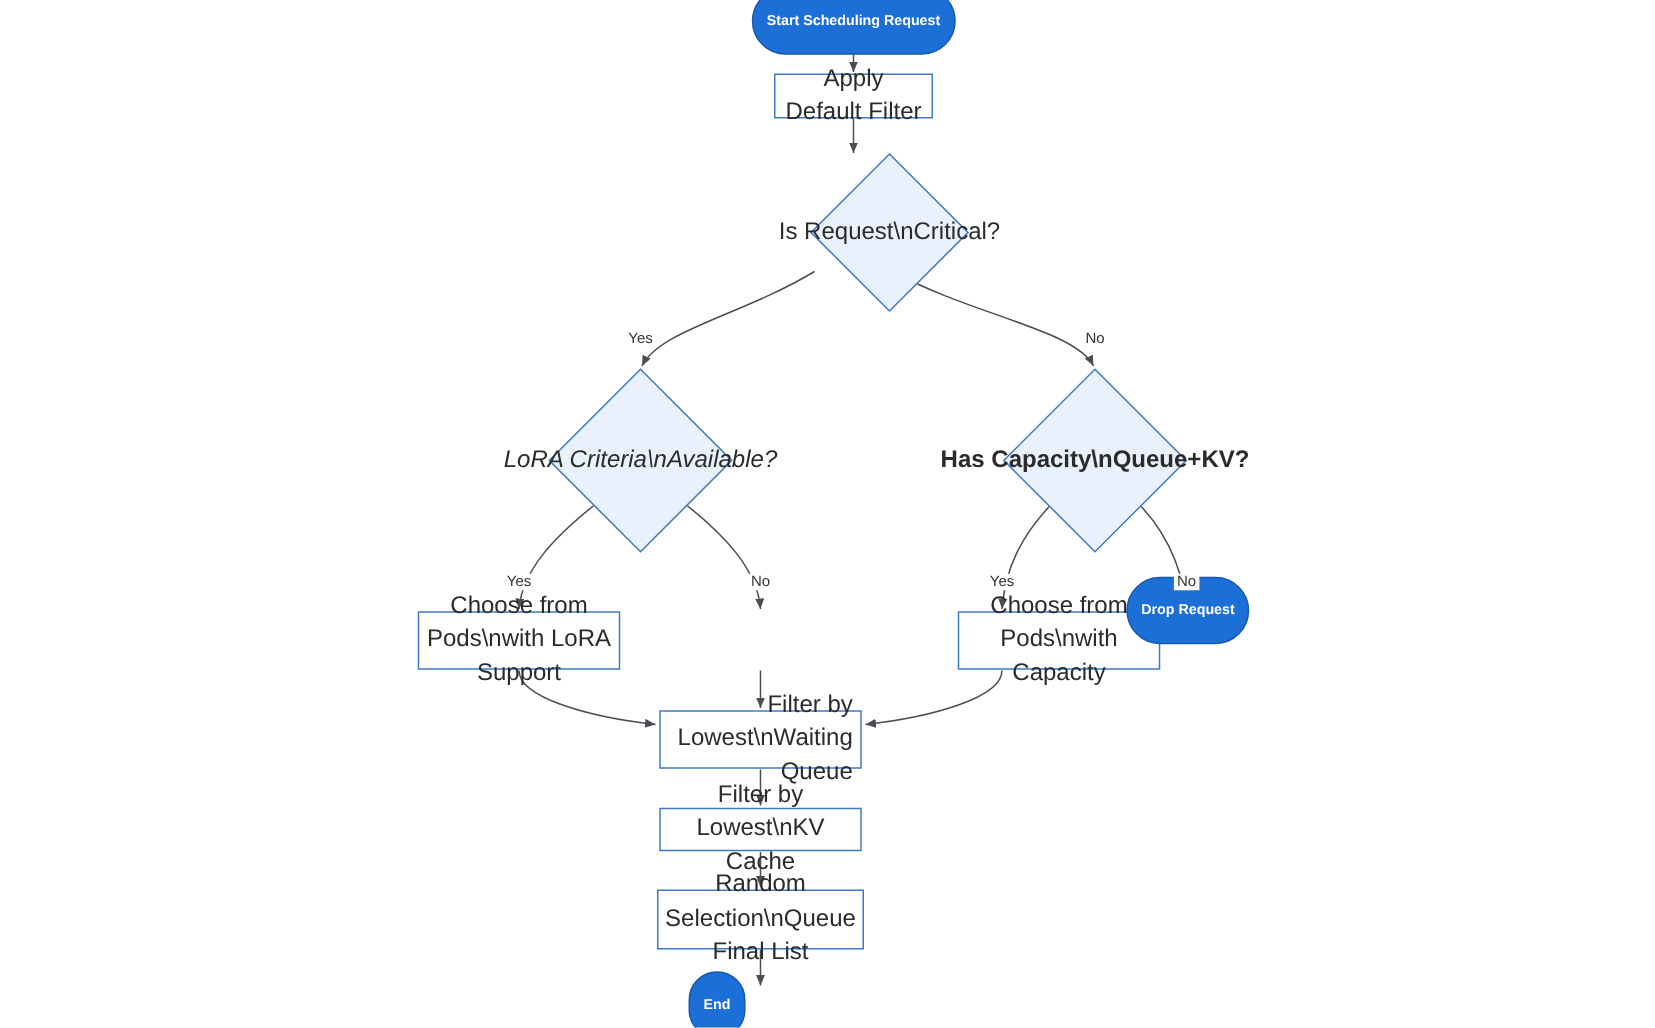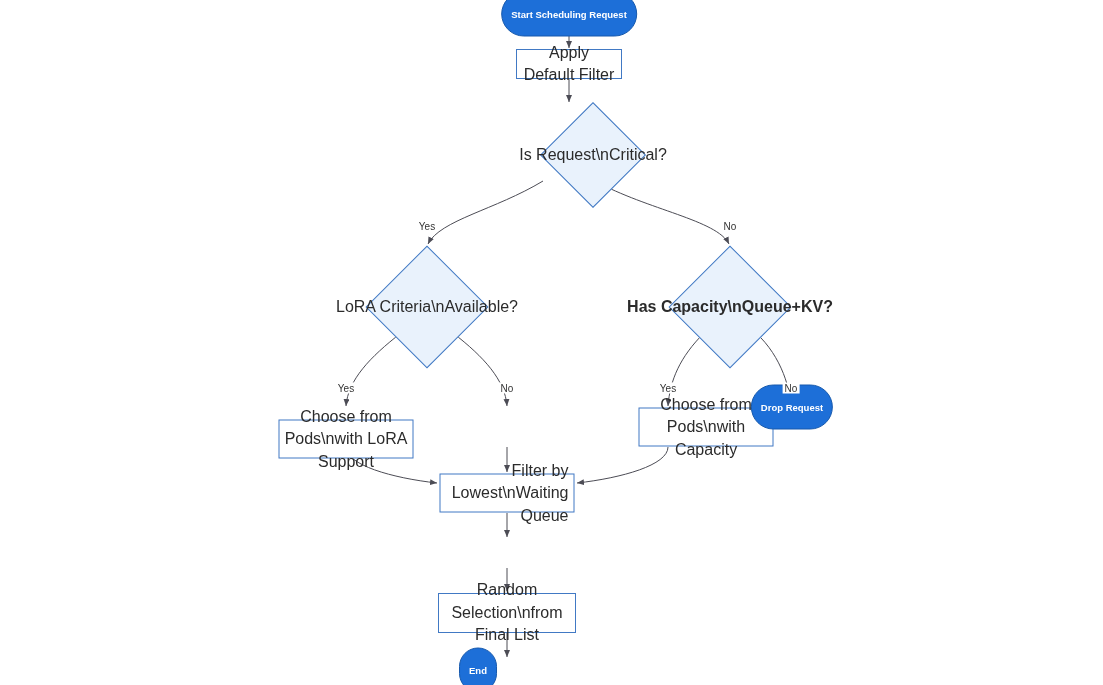--- a/index.html
+++ b/index.html
@@ -107,50 +107,53 @@
 
   <div class="node rect" style="left:569px; top:64px; width:106px; height:30px;">
     <span class="lbl">Apply Default Filter</span>
   </div>
 
   <div class="node diamondwrap" style="left:569px; top:155px; width:104px; height:104px;margin-left:24px;">
     <div class="diamond-shape" style="width:73px; height:73px;"></div>
     <span class="lbl dlbl">Is Request\nCritical?</span>
   </div>
 
-  <div class="node diamondwrap" style="left:427px; top:307px; width:120px; height:120px;">
+  <div class="node diamondwrap" style="left:427px; top:307px; width:120px; height:120px;font-style:italic;">
     <div class="diamond-shape" style="width:85px; height:85px;"></div>
     <span class="lbl dlbl">LoRA Criteria\nAvailable?</span>
   </div>
 
   <div class="node diamondwrap" style="left:730px; top:307px; width:120px; height:120px;font-weight:bold;">
     <div class="diamond-shape" style="width:85px; height:85px;"></div>
     <span class="lbl dlbl">Has Capacity\nQueue+KV?</span>
   </div>
 
-  <div class="node rect" style="left:346px; top:427px; width:135px; height:39px;margin-top:12px;">
+  <div class="node rect" style="left:346px; top:427px; width:135px; height:39px;">
     <span class="lbl">Choose from Pods\nwith LoRA Support</span>
   </div>
 
 
   <div class="node rect" style="left:668px; top:427px; width:135px; height:39px;margin-left:38px;">
     <span class="lbl">Choose from Pods\nwith Capacity</span>
   </div>
 
   <div class="node pill" style="left:792px; top:407px;">
     <span class="lbl">Drop Request</span>
   </div>
 
   <div class="node rect" style="left:507px; top:493px; width:135px; height:39px;text-align:right;">
     <span class="lbl">Filter by Lowest\nWaiting Queue</span>
   </div>
 
+  <div class="node rect" style="left:507px; top:553px; width:135px; height:29px;">
+    <span class="lbl">Filter by Lowest\nKV Cache</span>
+  </div>
 
   <div class="node rect" style="left:507px; top:613px; width:138px; height:40px;">
-    <span class="lbl">Random Selection\nfrom Final List</span>
+    <span class="lbl">Random Selection\nQueue Final List</span>
   </div>
 
   <div class="node pill" style="left:478px; top:670px;">
     <span class="lbl">End</span>
   </div>
 
   <span class="edge-label" style="left:427px; top:226px;">Yes</span>
   <span class="edge-label" style="left:730px; top:226px;">No</span>
   <span class="edge-label" style="left:346px; top:388px;">Yes</span>
   <span class="edge-label" style="left:507px; top:388px;">No</span>

